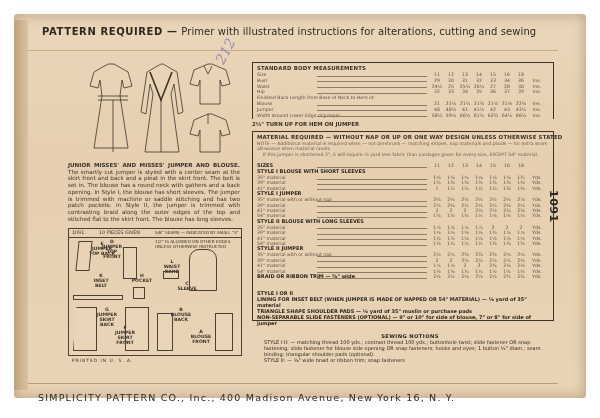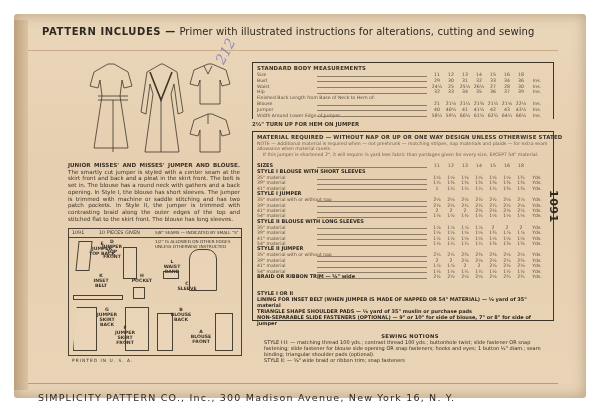--- a/index.html
+++ b/index.html
@@ -47,21 +47,21 @@
 </style>
 </head>
 <body>
 
 <div class="envelope"></div>
 <div class="edge-left"></div>
 <div class="fold" style="left:28px;top:50px;width:530px;"></div>
 <div class="fold" style="left:28px;top:383px;width:530px;background:#b89d7c;"></div>
 
 <div class="top-title">
-  <span class="lead">PATTERN INCLUDES —</span>
+  <span class="lead">PATTERN REQUIRED —</span>
   <span style="font-weight:normal;">Primer with illustrated instructions for alterations, cutting and sewing</span>
 </div>
 <div class="pen">212</div>
 
 <div class="illus">
   <svg width="160" height="98" viewBox="0 0 160 98">
     <g fill="none" stroke="#3e352a" stroke-width="0.8">
 
       <path d="M32 2 l-14 8 l-4 14 l8 2 l2-8 l2 16 l-8 52 l34 0 l-8 -52 l2 -16 l2 8 l8 -2 l-4 -14 l-14 -8 z"></path>
       <line x1="22" y1="34" x2="52" y2="34"></line>
@@ -497,13 +497,13 @@
   </div>
 </div>
 
 <div class="notions">
   <div class="t">SEWING NOTIONS</div>
   <div>STYLE I-II: — matching thread 100 yds.; contrast thread 100 yds.; buttonhole twist; slide fastener OR snap fastening; slide fastener for blouse side opening OR snap fasteners; hooks and eyes; 1 button ½" diam.; seam binding; triangular shoulder pads (optional).</div>
   <div>STYLE II: — ⅝" wide braid or ribbon trim; snap fasteners</div>
 </div>
 
 <div class="vnum">1091</div>
-<div class="footer">SIMPLICITY PATTERN CO., Inc., 300 Madison Avenue, New York 16, N. Y.</div>
+<div class="footer">SIMPLICITY PATTERN CO., Inc., 400 Madison Avenue, New York 16, N. Y.</div>
 
 </body></html>

